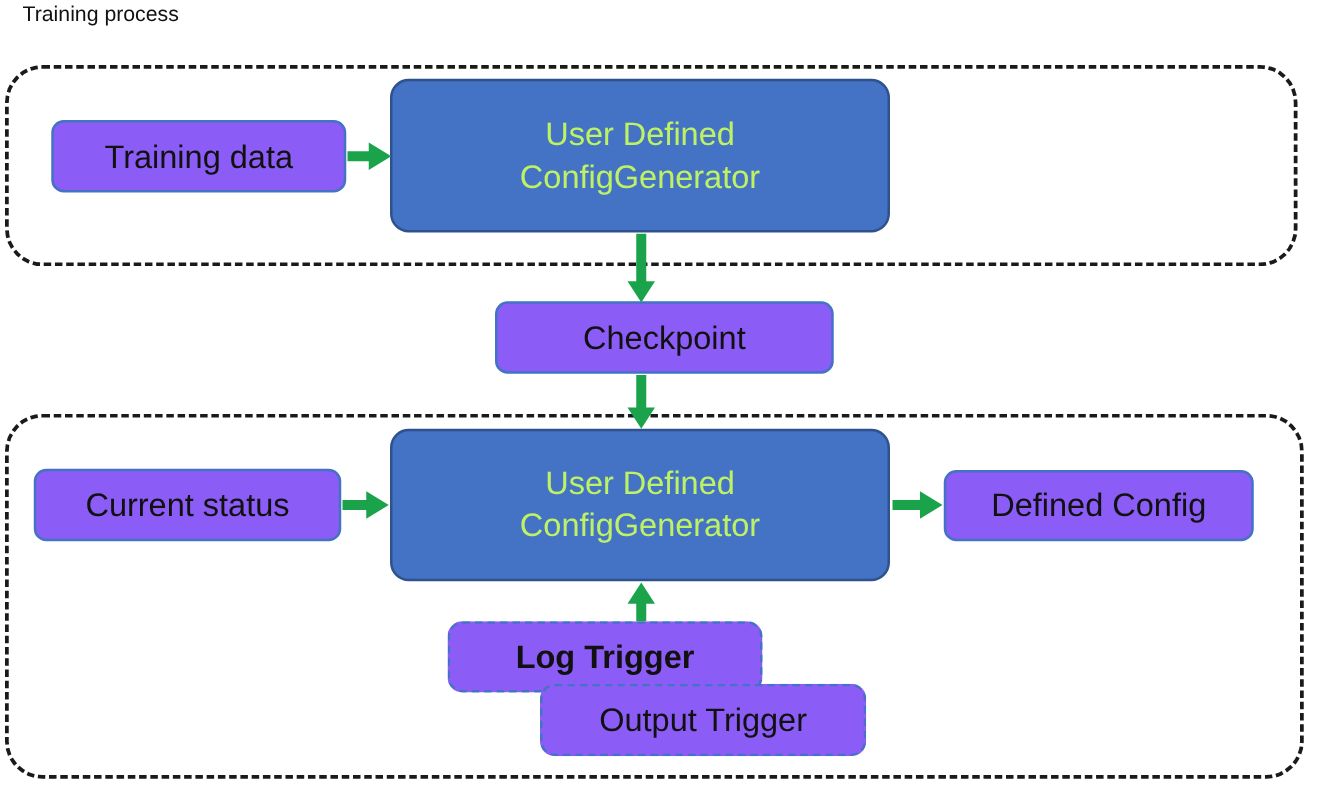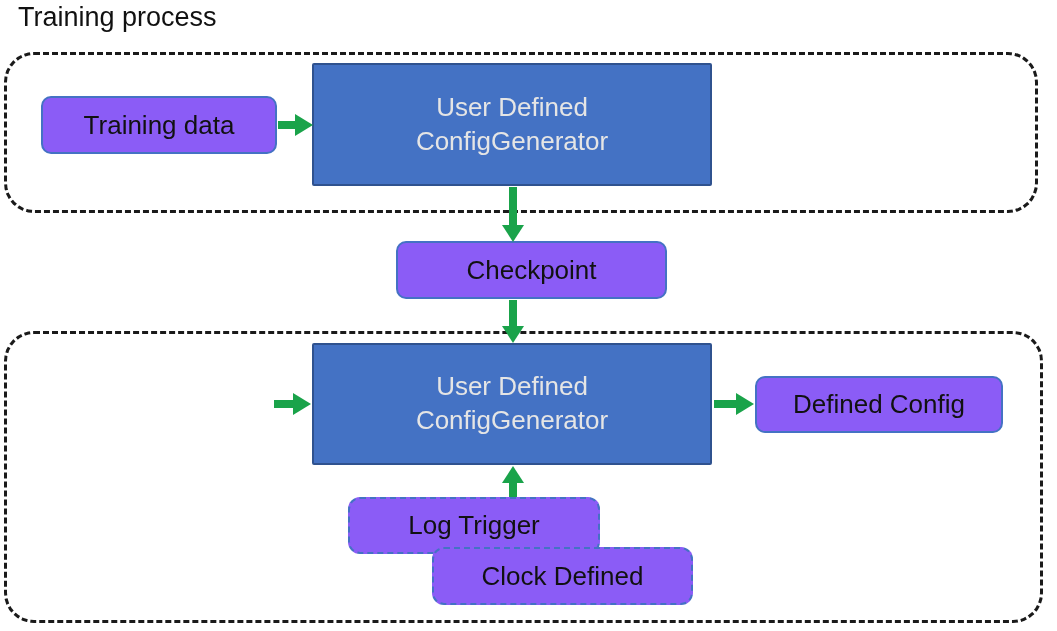--- a/index.html
+++ b/index.html
@@ -10,21 +10,21 @@
   }
   .canvas {
     position: relative;
     width: 1057px;
     height: 631px;
     background: #ffffff;
     overflow: hidden;
   }
   .section-label {
     position: absolute;
-    font-size: 27px;
+    font-size: 17px;
     color: #111111;
     white-space: nowrap;
   }
   .dashed-container {
     position: absolute;
     border: 3px dashed #1a1a1a;
     border-radius: 30px;
     background: transparent;
     box-sizing: border-box;
   }
@@ -39,22 +39,22 @@
     color: #111111;
     background: #8b5cf6;
   }
   .node.white-box {
     border: 2px solid var(--box-border-blue, #4472C4);
     border-radius: 10px;
   }
   .node.blue-box {
     background: var(--node-fill-blue, #4472C4);
     border: 2.5px solid var(--node-border-dark-blue, #2F528F);
-    border-radius: 2px;
-    color: #e5e5e5;
+    border-radius: 15px;
+    color: #bef264;
     flex-direction: column;
     line-height: 1.3;
   }
   .node.trigger-box {
     border: 2.5px dashed var(--box-border-blue, #4472C4);
     border-radius: 12px;
   }
   .arrow-layer {
     position: absolute;
     left: 0; top: 0;
@@ -84,31 +84,32 @@
   <div class="node blue-box" style="left:312px; top:63px; width:400px; height:123px;">
     <span>User Defined</span>
     <span>ConfigGenerator</span>
   </div>
 
   <div class="node white-box" style="left:396px; top:241px; width:271px; height:58px;">Checkpoint</div>
 
 
   <div class="dashed-container" style="left:4px; top:331px; width:1039px; height:292px;"></div>
 
+  <div class="node white-box" style="left:27px; top:375px; width:246px; height:58px;">Current status</div>
 
   <div class="node blue-box" style="left:312px; top:343px; width:400px; height:122px;">
     <span>User Defined</span>
     <span>ConfigGenerator</span>
   </div>
 
   <div class="node white-box" style="left:755px; top:376px; width:248px; height:57px;">Defined Config</div>
 
-  <div class="node trigger-box" style="left:348px; top:497px; width:252px; height:57px;">Log Trigger</div>
+  <div class="node trigger-box" style="left:358px; top:497px; width:252px; height:57px;font-weight:bold;">Log Trigger</div>
 
-  <div class="node trigger-box" style="left:432px; top:547px; width:261px; height:58px;">Clock Defined</div>
+  <div class="node trigger-box" style="left:432px; top:547px; width:261px; height:58px;">Output Trigger</div>
 
   <svg class="arrow-layer" viewBox="0 0 1057 631">
     <g>
       <line class="arrow-line" x1="278" y1="125" x2="297" y2="125"></line>
       <polygon class="arrow-head" points="295,114 295,136 313,125"></polygon>
     </g>
     <g>
       <line class="arrow-line" x1="513" y1="187" x2="513" y2="227"></line>
       <polygon class="arrow-head" points="502,225 524,225 513,242"></polygon>
     </g>

